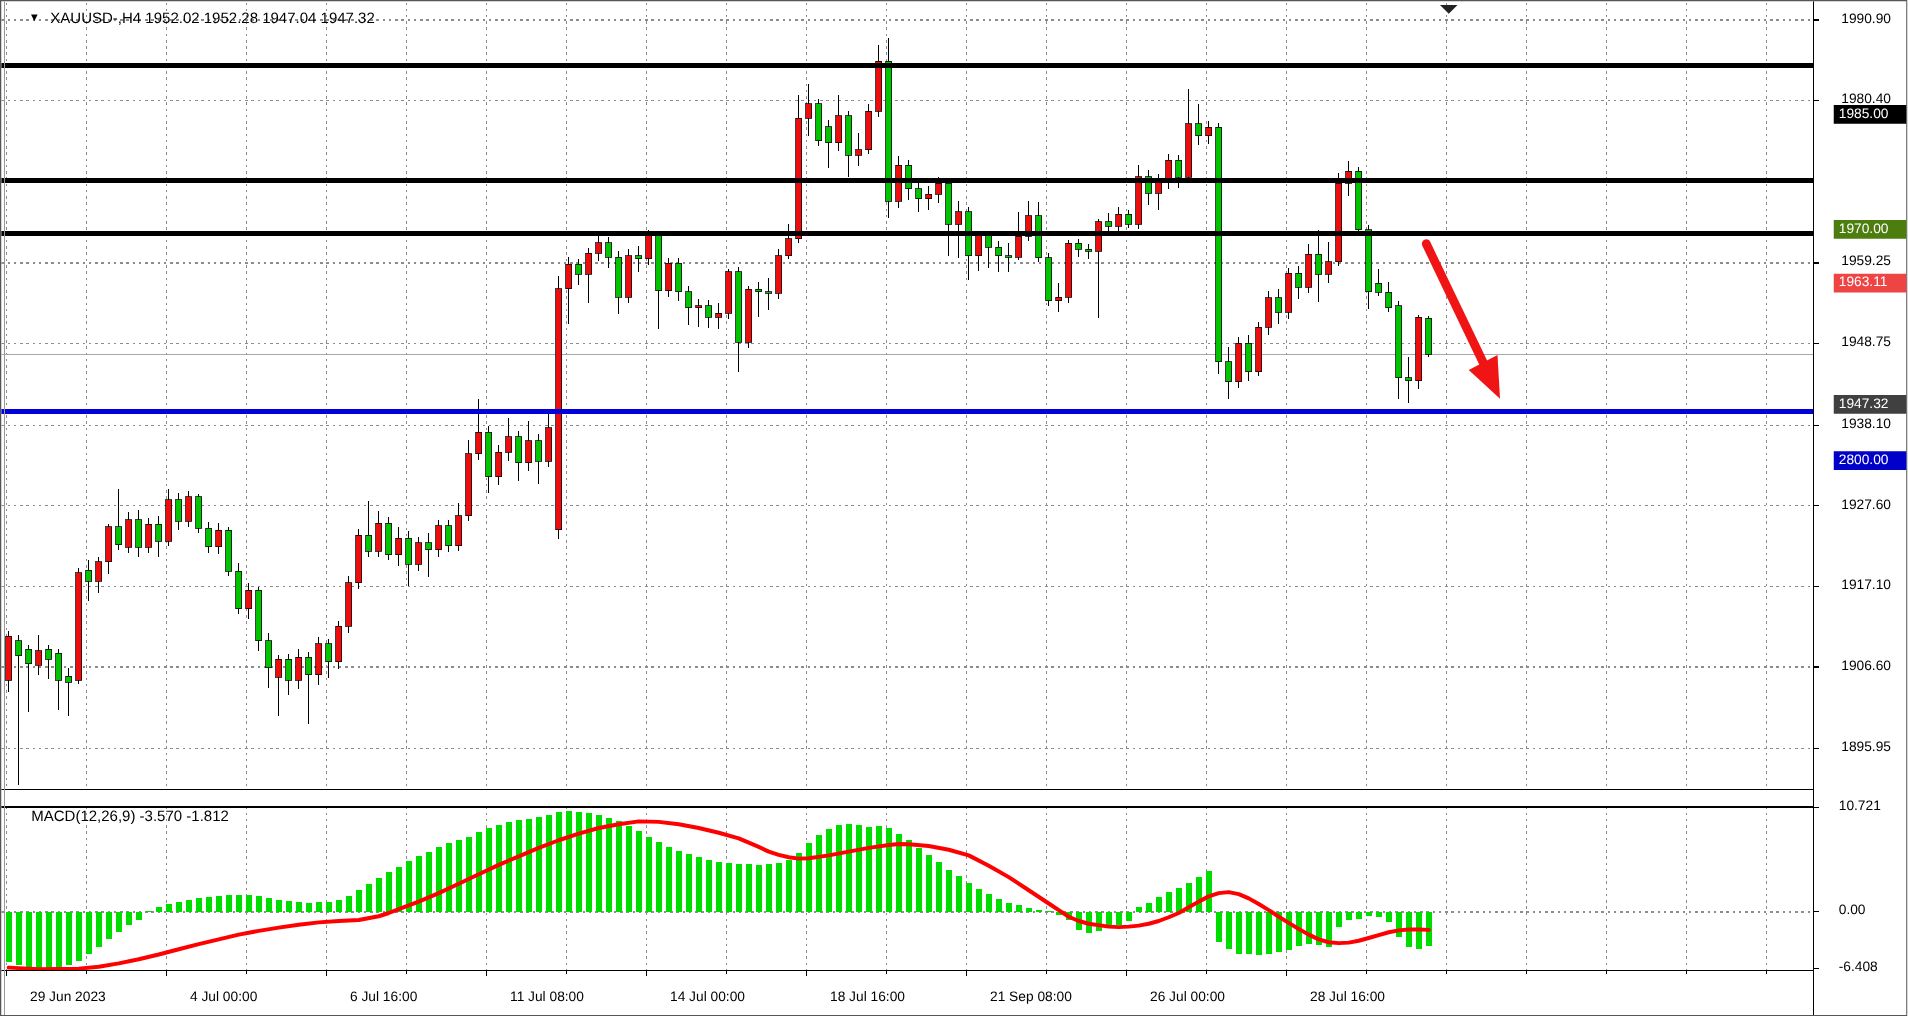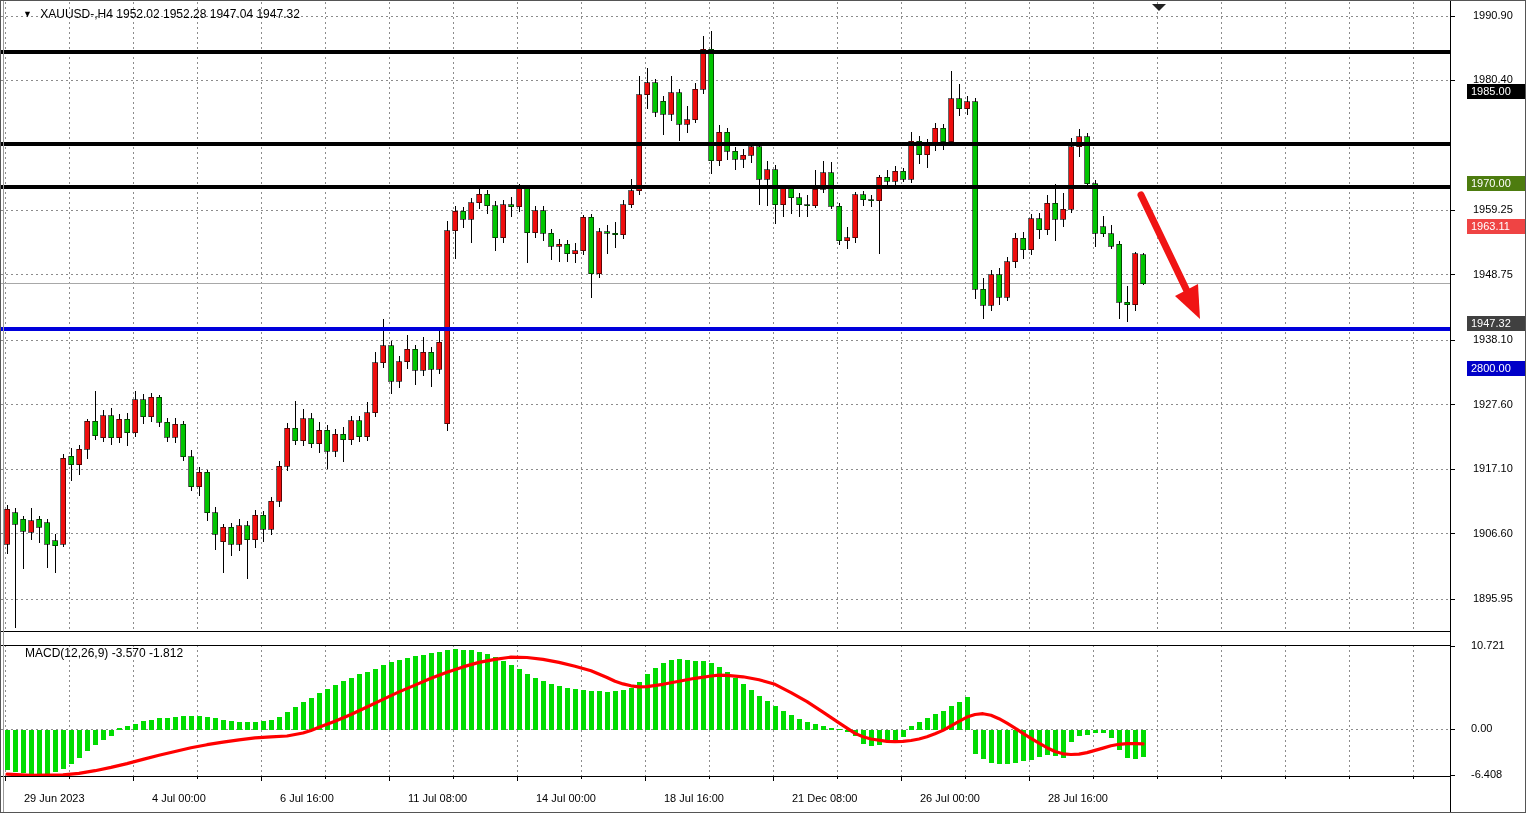--- a/index.html
+++ b/index.html
@@ -594,17 +594,17 @@
       <div class="ax" style="left:1456px;top:591px">1895.95</div>
       <div class="ax" style="left:1454px;top:638px">10.721</div>
       <div class="ax" style="left:1454px;top:721px">0.00</div>
       <div class="ax" style="left:1454px;top:767px">-6.408</div>
       <div class="ax" style="left:7px;top:791px">29 Jun 2023</div>
       <div class="ax" style="left:135px;top:791px">4 Jul 00:00</div>
       <div class="ax" style="left:263px;top:791px">6 Jul 16:00</div>
       <div class="ax" style="left:391px;top:791px">11 Jul 08:00</div>
       <div class="ax" style="left:519px;top:791px">14 Jul 00:00</div>
       <div class="ax" style="left:647px;top:791px">18 Jul 16:00</div>
-      <div class="ax" style="left:775px;top:791px">21 Dec 08:00</div>
+      <div class="ax" style="left:775px;top:791px">21 Sep 08:00</div>
       <div class="ax" style="left:903px;top:791px">26 Jul 00:00</div>
       <div class="ax" style="left:1031px;top:791px">28 Jul 16:00</div>
     </div>
 </div>
 
 </body></html>

